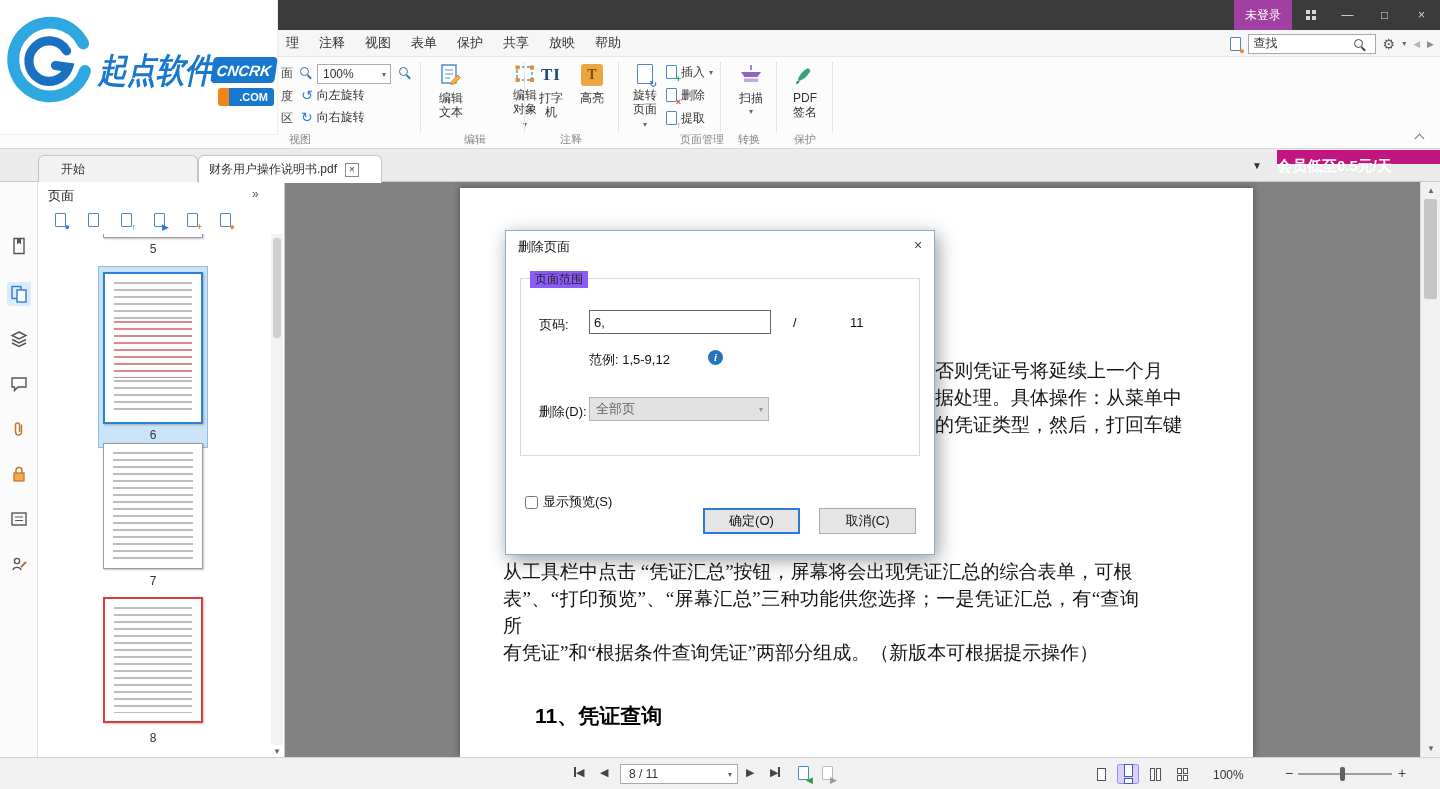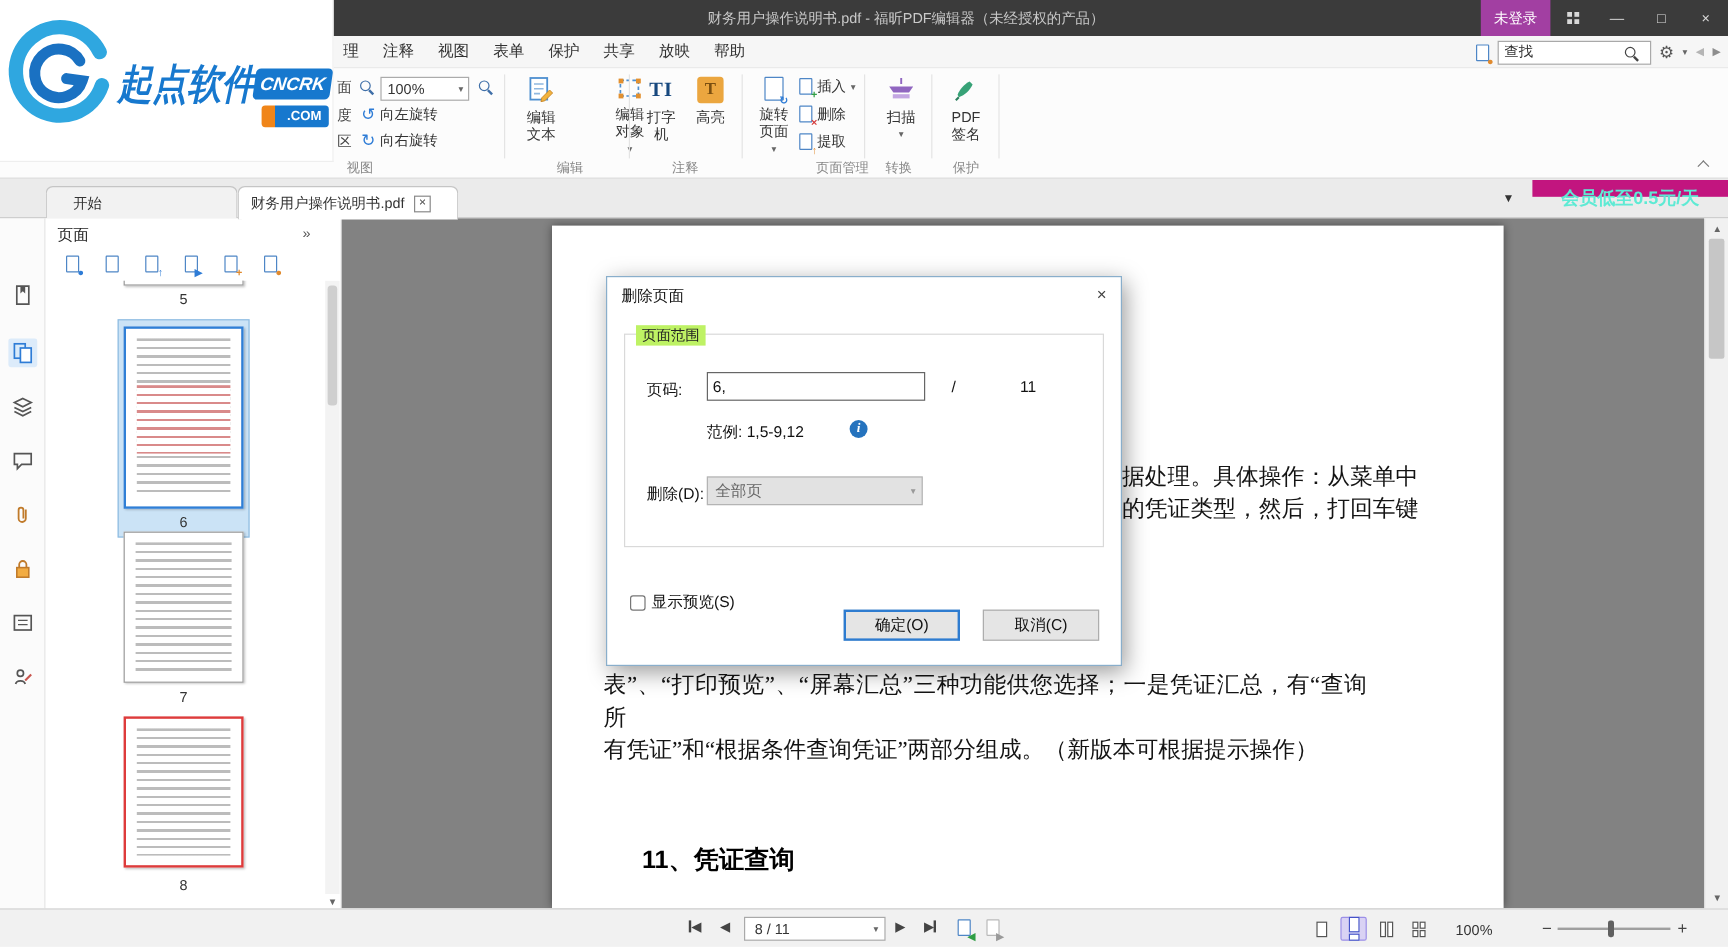--- a/index.html
+++ b/index.html
@@ -57,21 +57,21 @@
   .cncrk{position:absolute;left:212px;top:57px;width:64px;height:26px;background:#1778CE;border-radius:4px;transform:skewX(-8deg);color:#fff;font-weight:800;font-style:italic;font-size:15px;display:flex;align-items:center;justify-content:center}
   .combar{position:absolute;left:218px;top:88px;width:56px;height:18px;border-radius:3px;background:linear-gradient(90deg,#F08519 0 11px,#1778CE 11px);color:#fff;font-weight:700;font-size:11px;display:flex;align-items:center;justify-content:flex-end;padding-right:6px}
 
   
   .tabbar{position:absolute;left:0;top:149px;width:1440px;height:33px;background:#EBEBEB;border-bottom:1px solid #C8C8C8}
   .tab{position:absolute;top:6px;height:27px;border:1px solid #C5C5C5;border-bottom:none;border-radius:6px 6px 0 0;font-size:12px;color:#333;display:flex;align-items:center}
   .tab.start{left:38px;width:160px;background:#F2F2F2;padding-left:22px}
   .tab.doc{left:198px;width:184px;background:#fff;padding-left:10px;z-index:2;height:28px}
   .tab-close{margin-left:8px;width:14px;height:14px;border:1px solid #8A8A8A;font-size:10px;line-height:12px;text-align:center;color:#444}
   .tab-dd{position:absolute;left:1252px;top:11px;font-size:10px;color:#333}
-  .banner{position:absolute;left:1277px;top:1px;width:163px;height:14px;background:#C2157F;color:#5eead4;font-size:15px;font-weight:700;line-height:31px;text-align:center}
+  .banner{position:absolute;left:1277px;top:1px;width:163px;height:14px;background:#C2157F;color:#ffffff;font-size:15px;font-weight:700;line-height:31px;}
 
   
   .leftstrip{position:absolute;left:0;top:182px;width:38px;height:575px;background:#FBFBFB;border-right:1px solid #E0E0E0}
   .ls-ico{position:absolute;left:7px;width:24px;height:24px;display:flex;align-items:center;justify-content:center;border-radius:2px}
   .ls-ico.active{background:#DCEBFA}
 
   
   .pagespanel{position:absolute;left:38px;top:182px;width:247px;height:575px;background:#fff;border-right:1px solid #C9C9C9}
   .pp-title{position:absolute;left:10px;top:5px;font-size:13px;color:#222}
   .pp-expand{position:absolute;left:214px;top:5px;font-size:12px;color:#555}
@@ -97,21 +97,21 @@
   .headline{position:absolute;left:250px;top:520px;font-size:21px;font-weight:700;color:#000}
   .dsb{position:absolute;left:1420px;top:182px;width:20px;height:575px;background:#F1F1F1;border-left:1px solid #DDD}
   .dsb .sb-thumb{position:absolute;left:3px;top:17px;width:13px;height:100px;background:#C6C6C6;border-radius:2px}
   .dsb .sb-arrow{width:20px}
 
   
   .dlg{position:absolute;left:220px;top:48px;width:430px;height:325px;background:#fff;border:1px solid #89AECB;box-shadow:3px 5px 18px rgba(0,0,0,.4);z-index:10;font-size:13px;color:#111}
   .dlg-title{position:absolute;left:12px;top:7px;font-size:13px;color:#111}
   .dlg-close{position:absolute;left:398px;top:3px;width:28px;height:22px;text-align:center;line-height:22px;font-size:14px;color:#444}
   .dlg-group{position:absolute;left:14px;top:47px;width:400px;height:178px;border:1px solid #D9D9D9}
-  .dlg-legend{position:absolute;left:24px;top:40px;background:#bef264;padding:0 5px;font-size:12px;color:#222}
+  .dlg-legend{position:absolute;left:24px;top:40px;background:#8b5cf6;padding:0 5px;font-size:12px;color:#222}
   .dlg-lab{position:absolute;color:#111}
   .dlg-input{position:absolute;left:83px;top:79px;width:182px;height:24px;border:1px solid #666;font-size:13px;padding:0 4px;font-family:inherit;color:#111}
   .dlg-info{position:absolute;left:202px;top:119px;width:15px;height:15px;border-radius:50%;background:#2573BE;color:#fff;font-family:"Liberation Serif","DejaVu Serif",serif;font-style:italic;font-weight:700;font-size:11px;text-align:center;line-height:15px}
   .dlg-dd{position:absolute;left:83px;top:166px;width:180px;height:24px;background:#E2E2E2;border:1px solid #B4B4B4;color:#666;display:flex;align-items:center;padding-left:6px}
   .dlg-dd .caret{margin-left:auto;padding:0 5px;color:#999}
   .dlg-check{position:absolute;left:19px;top:262px;display:flex;align-items:center;gap:5px;font-size:13px}
   .dlg-btn{position:absolute;top:277px;width:97px;height:26px;background:#E5E5E5;border:1px solid #ADADAD;font-size:13px;color:#111;display:flex;align-items:center;justify-content:center;font-family:inherit}
   .dlg-btn.default{left:197px;border:2px solid #2E7CD0}
   .dlg-btn.cancel{left:313px}
 
@@ -131,21 +131,20 @@
   .zsign{position:absolute;top:7px;font-size:14px;color:#444}
   .ztrack{position:absolute;left:1298px;top:15px;width:94px;height:2px;background:#9F9F9F}
   .zthumb{position:absolute;left:42px;top:-6px;width:5px;height:14px;background:#606060;border-radius:2px}
 </style>
 </head>
 <body>
 
 <div id="win">
 
   <div class="titlebar">
-    <div class="tb-title">财务用户操作说明书.pdf - 福昕PDF编辑器（未经授权的产品）</div>
     <div class="tb-controls">
       <div class="login-badge">未登录</div>
       <div class="tb-btn">
           <span class="grid4">
             <i></i>
             <i></i>
             <i></i>
             <i></i>
           </span>
         </div>
@@ -419,24 +418,26 @@
 
     <div class="pp-sb">
       <div class="sb-thumb"></div>
     </div>
     <span class="sb-arrow" style="left:233px;top:565px">▼</span>
   </div>
 
   <div class="docarea">
     <div class="pdfpage"></div>
 
+    <div class="frag" style="left:650px;top:175px">否则凭证号将延续上一个月</div>
     <div class="frag" style="left:650px;top:202px">据处理。具体操作：从菜单中</div>
     <div class="frag" style="left:650px;top:229px">的凭证类型，然后，打回车键</div>
 
     <div class="para">
+      <div>从工具栏中点击 “凭证汇总”按钮，屏幕将会出现凭证汇总的综合表单，可根</div>
       <div>表”、“打印预览”、“屏幕汇总”三种功能供您选择；一是凭证汇总，有“查询所</div>
       <div>有凭证”和“根据条件查询凭证”两部分组成。（新版本可根据提示操作）</div>
     </div>
     <div class="headline">11、凭证查询</div>
 
     <div class="dlg">
       <div class="dlg-title">删除页面</div>
       <div class="dlg-close">×</div>
 
       <div class="dlg-group"></div>

